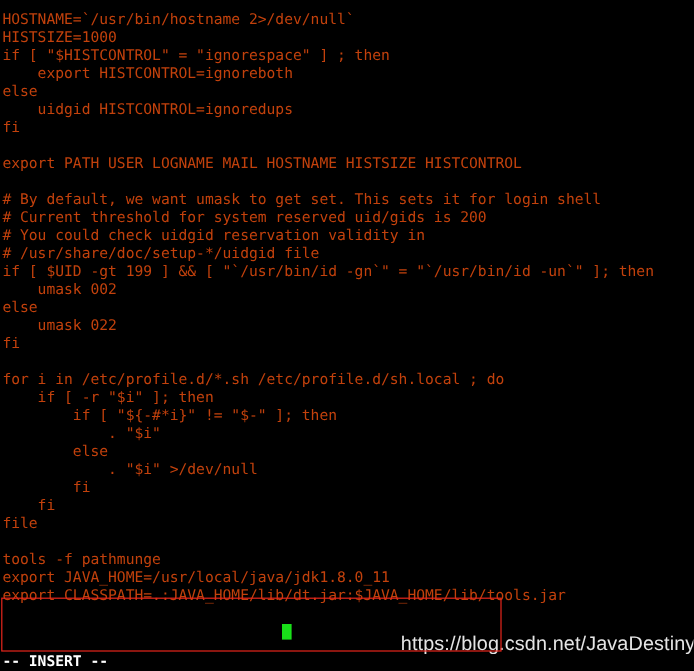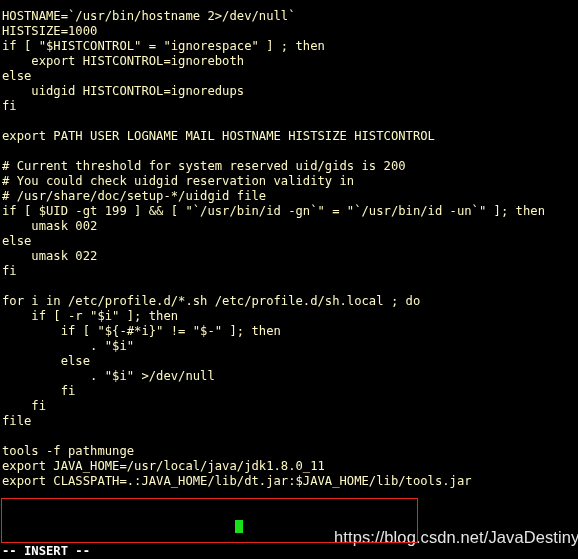--- a/index.html
+++ b/index.html
@@ -22,21 +22,21 @@
     top: 0;
     width: 578px;
     height: 543px;
     padding: 0;
   }
   .code-line {
     position: relative;
     height: 15px;
     line-height: 15px;
     font-size: 12.2px;
-    color: #fef9c3;
+    color: #c2410c;
     white-space: pre;
     letter-spacing: 0px;
     padding-left: 2px;
   }
   .code-line.blank {
     color: transparent;
   }
   #lines-wrap {
     position: absolute;
     left: 0;
@@ -102,20 +102,21 @@
         <div class="code-line">HOSTNAME=`/usr/bin/hostname 2&gt;/dev/null`</div>
         <div class="code-line">HISTSIZE=1000</div>
         <div class="code-line">if [ "$HISTCONTROL" = "ignorespace" ] ; then</div>
         <div class="code-line">    export HISTCONTROL=ignoreboth</div>
         <div class="code-line">else</div>
         <div class="code-line">    uidgid HISTCONTROL=ignoredups</div>
         <div class="code-line">fi</div>
         <div class="code-line blank"></div>
         <div class="code-line">export PATH USER LOGNAME MAIL HOSTNAME HISTSIZE HISTCONTROL</div>
         <div class="code-line blank"></div>
+        <div class="code-line"># By default, we want umask to get set. This sets it for login shell</div>
         <div class="code-line"># Current threshold for system reserved uid/gids is 200</div>
         <div class="code-line"># You could check uidgid reservation validity in</div>
         <div class="code-line"># /usr/share/doc/setup-*/uidgid file</div>
         <div class="code-line">if [ $UID -gt 199 ] &amp;&amp; [ "`/usr/bin/id -gn`" = "`/usr/bin/id -un`" ]; then</div>
         <div class="code-line">    umask 002</div>
         <div class="code-line">else</div>
         <div class="code-line">    umask 022</div>
         <div class="code-line">fi</div>
         <div class="code-line blank"></div>
         <div class="code-line">for i in /etc/profile.d/*.sh /etc/profile.d/sh.local ; do</div>

